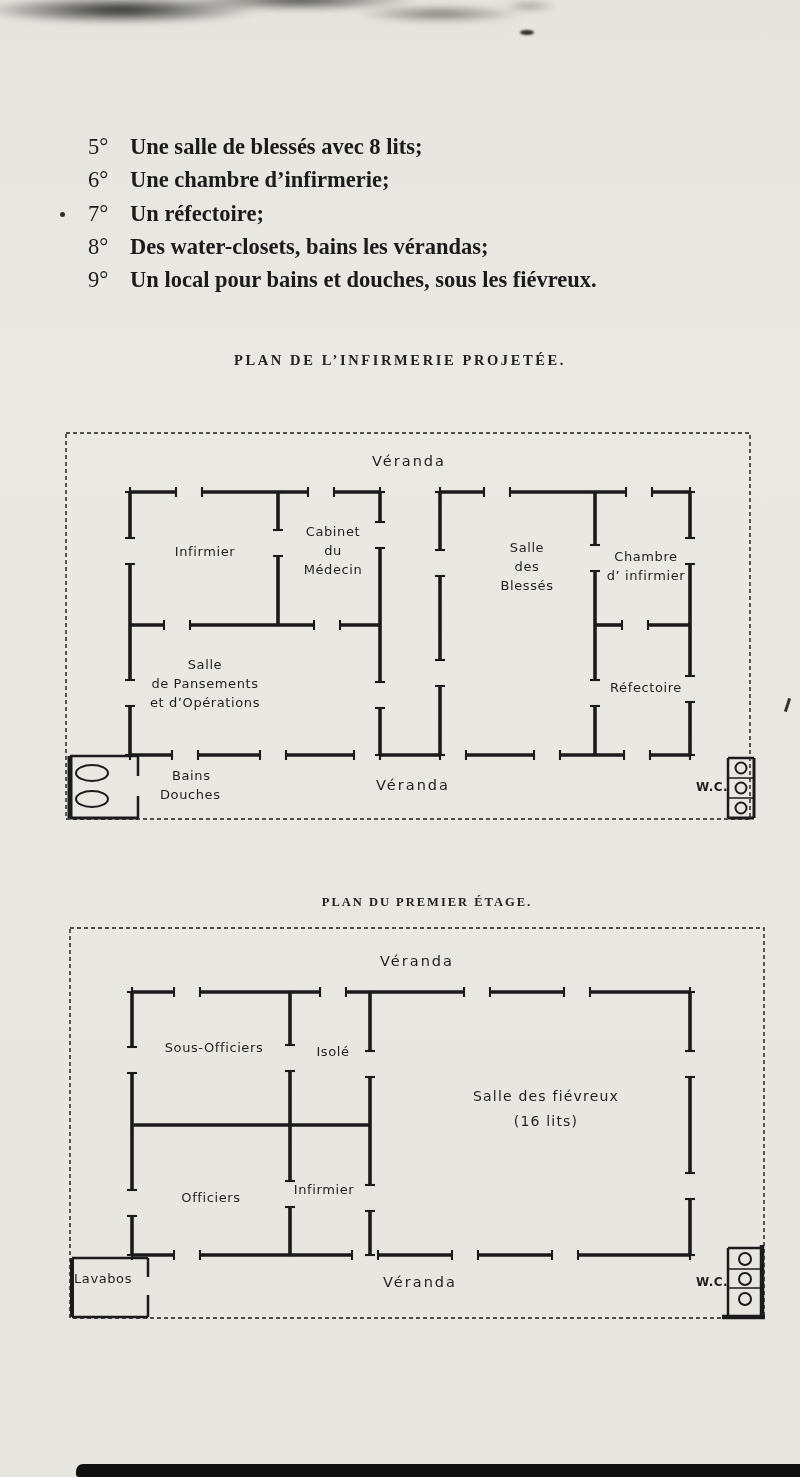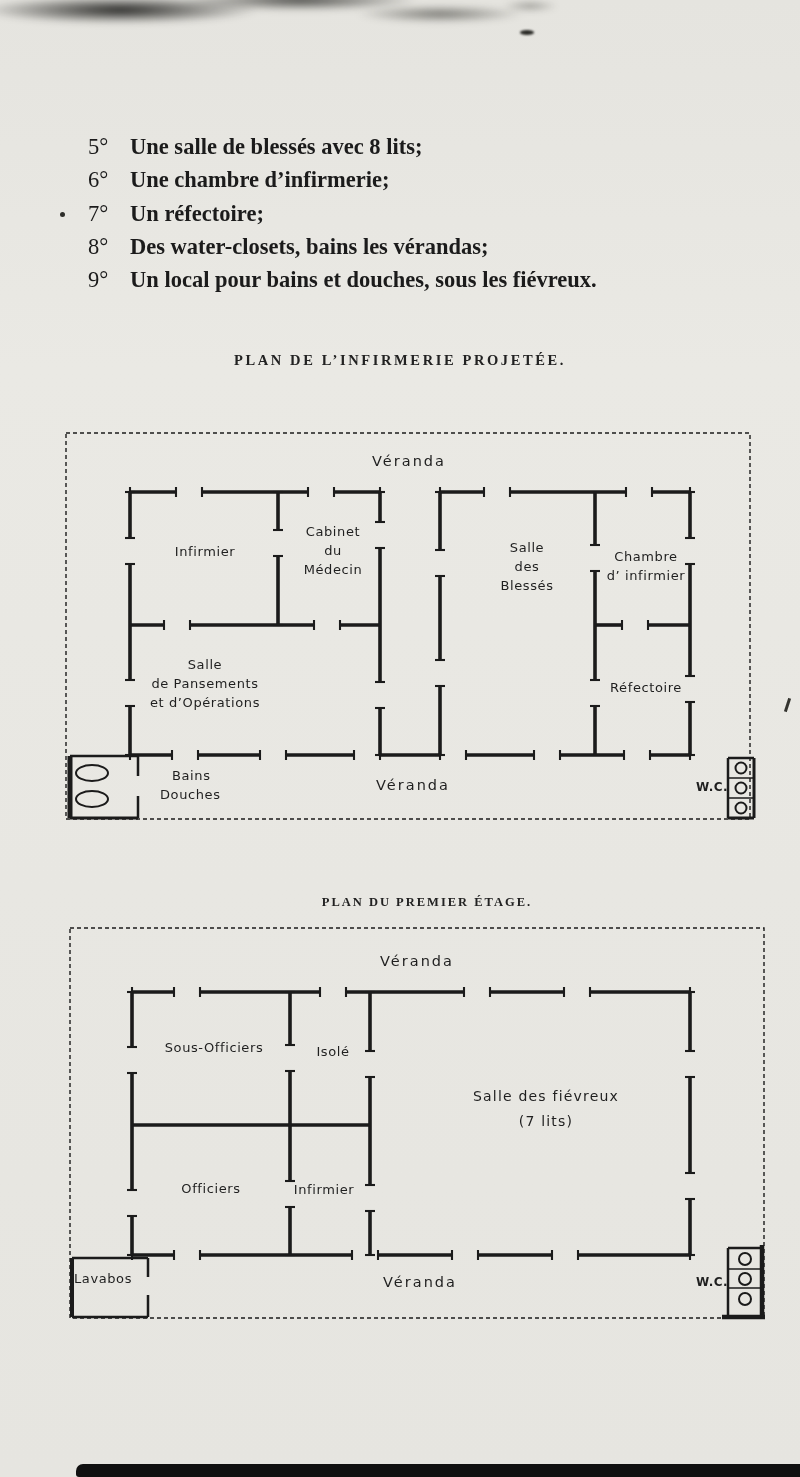--- a/index.html
+++ b/index.html
@@ -325,22 +325,22 @@
         <line x1="664" y1="344" x2="698" y2="344" stroke="#1b1b1b" stroke-width="1.5"></line>
         <line x1="664" y1="363" x2="698" y2="363" stroke="#1b1b1b" stroke-width="1.5"></line>
         <circle cx="681" cy="334" r="6" fill="none" stroke="#1b1b1b" stroke-width="2"></circle>
         <circle cx="681" cy="354" r="6" fill="none" stroke="#1b1b1b" stroke-width="2"></circle>
         <circle cx="681" cy="374" r="6" fill="none" stroke="#1b1b1b" stroke-width="2"></circle>
       </svg>
     <div class="room-label lbl-veranda" style="left:353px;top:37px">Véranda</div>
     <div class="room-label" style="left:150px;top:123px">Sous-Officiers</div>
     <div class="room-label" style="left:269px;top:127px">Isolé</div>
     <div class="room-label lbl-big" style="left:482px;top:184px">Salle des fiévreux
-(7 lits)</div>
-    <div class="room-label" style="left:147px;top:264px">Officiers</div>
+(16 lits)</div>
+    <div class="room-label" style="left:147px;top:273px">Officiers</div>
     <div class="room-label" style="left:260px;top:265px">Infirmier</div>
     <div class="room-label lbl-left" style="left:10px;top:354px">Lavabos</div>
     <div class="room-label lbl-veranda" style="left:356px;top:358px">Véranda</div>
     <div class="room-label lbl-wc" style="left:648px;top:358px">W.C.</div>
   </div>
 
   <div class="bar-bottom"></div>
 </div>
 
 </body></html>

